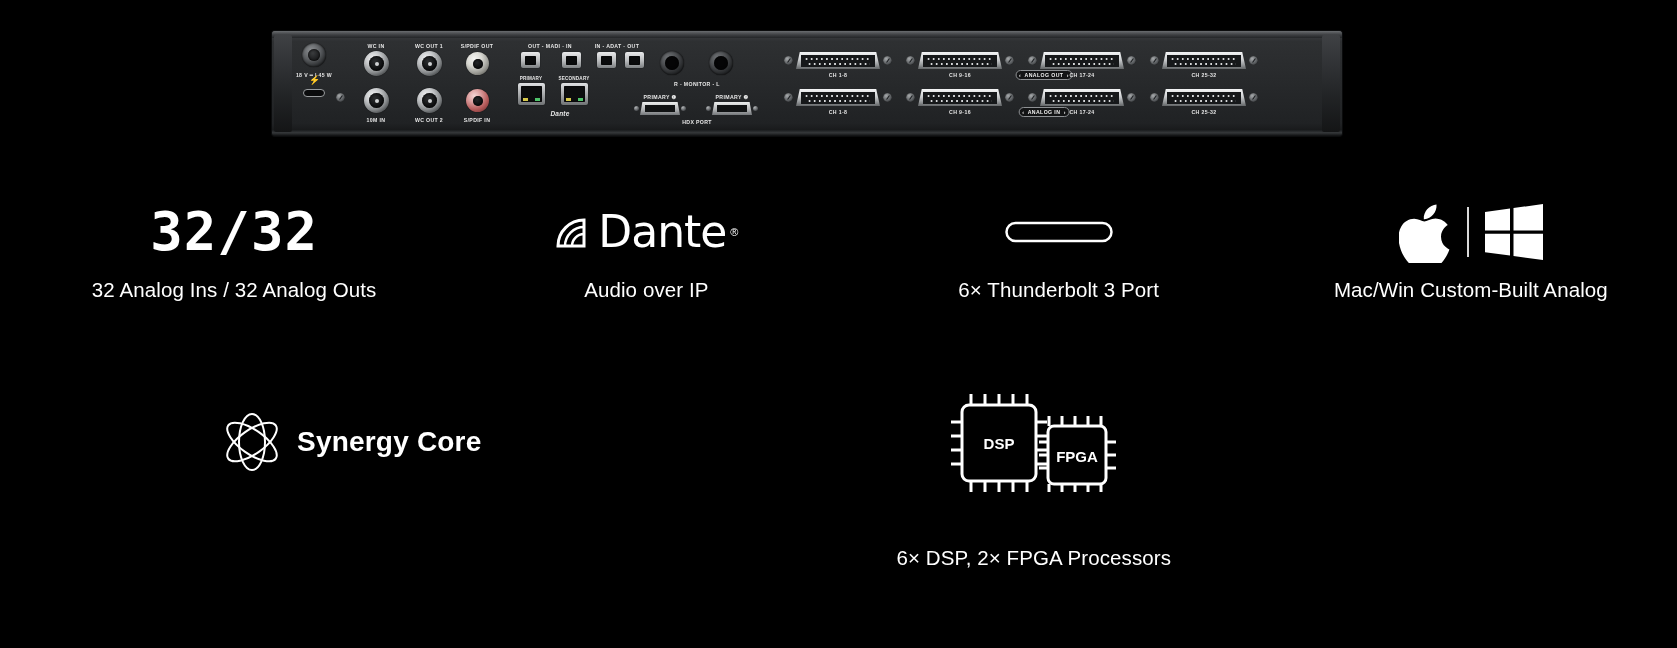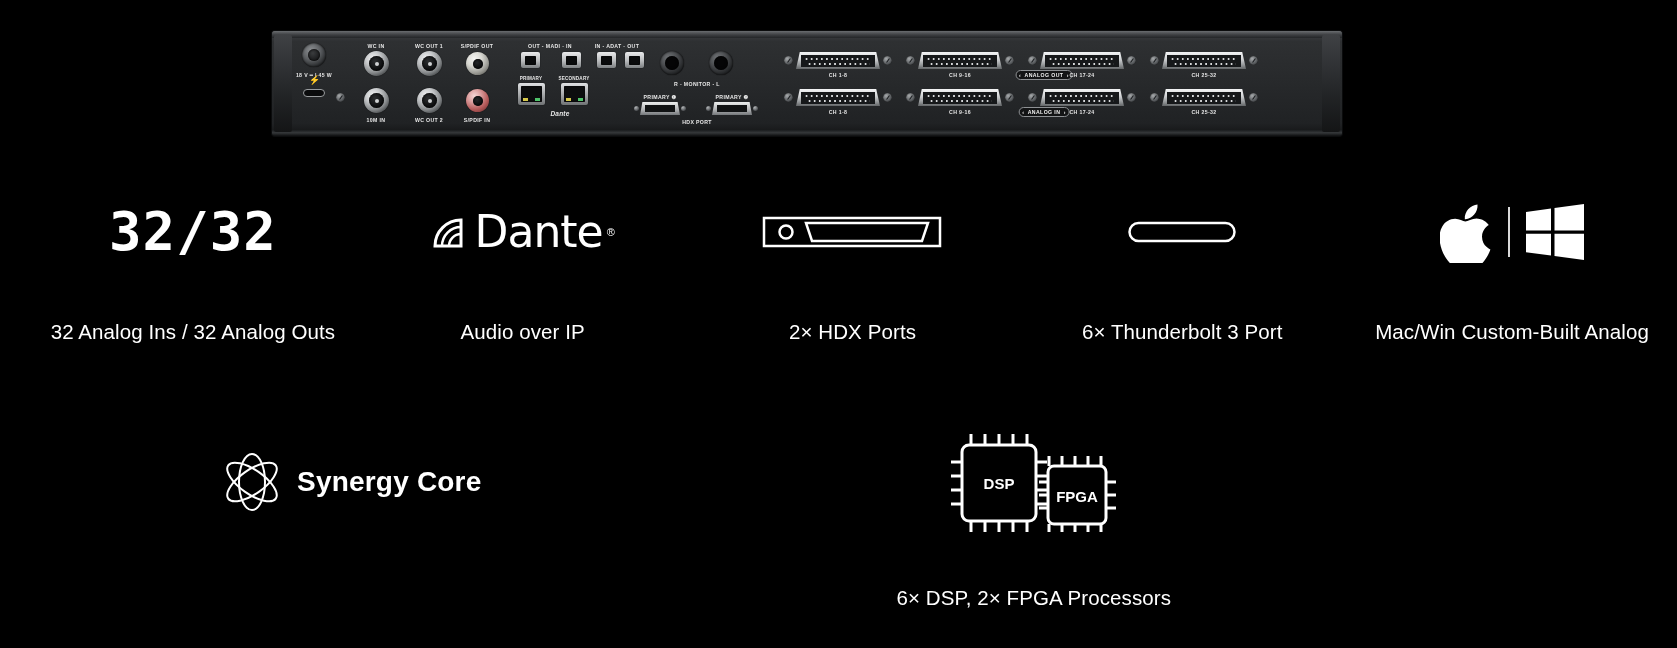--- a/index.html
+++ b/index.html
@@ -237,21 +237,21 @@
   }
 
   
   .row {
     position: absolute;
     left: 0; right: 0;
     display: flex;
     padding-left: 28px;
   }
   .row1 { top: 186px; height: 160px; }
-  .row2 { top: 436px; height: 180px; gap: 36px; }
+  .row2 { top: 396px; height: 180px; gap: 36px; }
 
   .cell {
     flex: 1 1 0;
     display: flex;
     flex-direction: column;
     align-items: center;
     position: relative;
   }
   .icon-area {
     height: 92px;
@@ -260,21 +260,21 @@
     justify-content: center;
     width: 100%;
   }
   .caption {
     font-size: 20.5px;
     color: #ffffff;
     letter-spacing: .1px;
     text-align: center;
     white-space: nowrap;
   }
-  .row1 .caption { margin-top: 42px; }
+  .row1 .caption { }
   .row2 .caption { margin-top: 58px; }
 
   
   .bignum {
     font-family: "DejaVu Sans Mono", monospace;
     font-size: 54px;
     font-weight: bold;
     letter-spacing: 1px;
     color: #ffffff;
     line-height: 1;
@@ -487,30 +487,20 @@
           <path d="M11 34 A19 19 0 0 1 30 15" fill="none" stroke="#ffffff" stroke-width="2.5"></path>
           <path d="M18 34 A12 12 0 0 1 30 22" fill="none" stroke="#ffffff" stroke-width="2.5"></path>
         </svg>
         <span class="dante-word">Dante</span>
         <span class="dante-reg">®</span>
       </div>
     </div>
     <div class="caption">Audio over IP</div>
   </div>
 
-  <div class="cell">
-    <div class="icon-area">
-      <svg width="180" height="40" viewBox="0 0 180 40">
-        <rect x="2" y="6" width="176" height="28" fill="none" stroke="#ffffff" stroke-width="2.5"></rect>
-        <circle cx="24" cy="20" r="6.5" fill="none" stroke="#ffffff" stroke-width="2.5"></circle>
-        <path d="M44 11 L166 11 L160 29 L50 29 Z" fill="none" stroke="#ffffff" stroke-width="2.5"></path>
-      </svg>
-    </div>
-    <div class="caption">2× HDX Ports</div>
-  </div>
 
   <div class="cell">
     <div class="icon-area">
       <svg width="110" height="34" viewBox="0 0 110 34">
         <rect x="2.5" y="8" width="105" height="18" rx="9" ry="9" fill="none" stroke="#ffffff" stroke-width="2.5"></rect>
       </svg>
     </div>
     <div class="caption">6× Thunderbolt 3 Port</div>
   </div>
 

